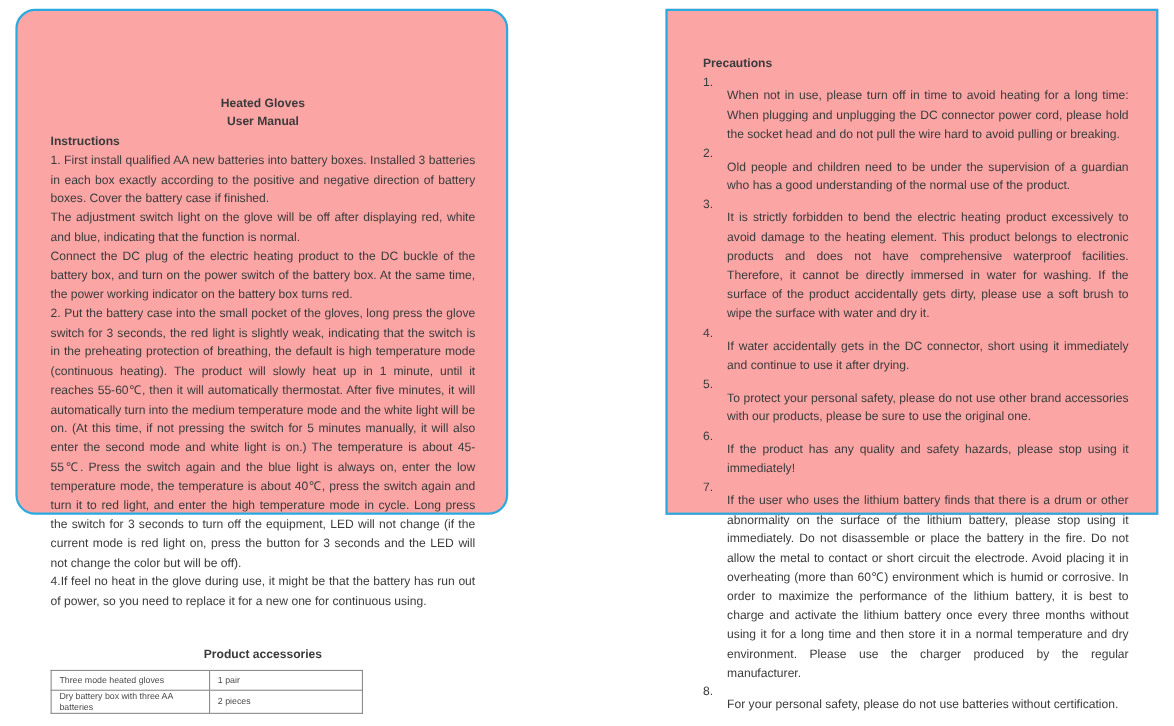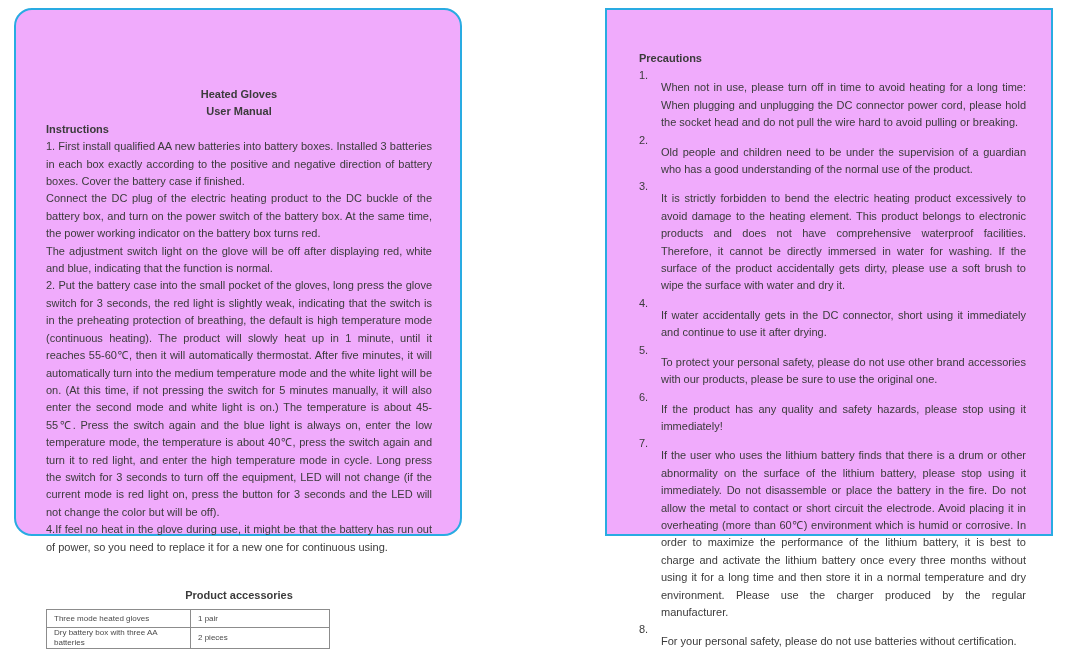--- a/index.html
+++ b/index.html
@@ -15,24 +15,24 @@
   .canvas {
     position: relative;
     width: 1067px;
     height: 660px;
     background: #ffffff;
   }
   .page {
     position: absolute;
     top: 8px;
     width: 448px;
-    height: 528px;
+    height: 460px;
     box-sizing: border-box;
     border: 2px solid #29abe2;
-    background: #f0abfc;
+    background: #fca5a5;
     font-size: 11px;
     line-height: 17.4px;
   }
   .page-left  { left: 14px;  padding: 76px 28px 0 30px; border-radius: 18px; }
   .page-right { left: 605px; padding: 40px 25px 0 32px; }
   .title {
     text-align: center;
     font-weight: bold;
   }
   .h {
@@ -77,22 +77,22 @@
 </head>
 <body>
 
 <div class="canvas">
 
   <div class="page page-left">
     <div class="title">Heated Gloves</div>
     <div class="title">User Manual</div>
     <div class="h">Instructions</div>
     <p class="body-par">1. First install qualified AA new batteries into battery boxes. Installed 3 batteries in each box exactly according to the positive and negative direction of battery boxes. Cover the battery case if finished.</p>
+    <p class="body-par">The adjustment switch light on the glove will be off after displaying red, white and blue, indicating that the function is normal.</p>
     <p class="body-par">Connect the DC plug of the electric heating product to the DC buckle of the battery box, and turn on the power switch of the battery box. At the same time, the power working indicator on the battery box turns red.</p>
-    <p class="body-par">The adjustment switch light on the glove will be off after displaying red, white and blue, indicating that the function is normal.</p>
     <p class="body-par">2. Put the battery case into the small pocket of the gloves, long press the glove switch for 3 seconds, the red light is slightly weak, indicating that the switch is in the preheating protection of breathing, the default is high temperature mode (continuous heating). The product will slowly heat up in 1 minute, until it reaches 55-60℃, then it will automatically thermostat. After five minutes, it will automatically turn into the medium temperature mode and the white light will be on. (At this time, if not pressing the switch for 5 minutes manually, it will also enter the second mode and white light is on.) The temperature is about 45-55℃. Press the switch again and the blue light is always on, enter the low temperature mode, the temperature is about 40℃, press the switch again and turn it to red light, and enter the high temperature mode in cycle. Long press the switch for 3 seconds to turn off the equipment, LED will not change (if the current mode is red light on, press the button for 3 seconds and the LED will not change the color but will be off).</p>
     <p class="body-par">4.If feel no heat in the glove during use, it might be that the battery has run out of power, so you need to replace it for a new one for continuous using.</p>
 
     <div class="h accessories-h">Product accessories</div>
     <table class="acc-table">
       <tbody>
           <tr>
         <td class="col-item">Three mode heated gloves</td>
         <td class="col-qty">1 pair</td>
       </tr>

